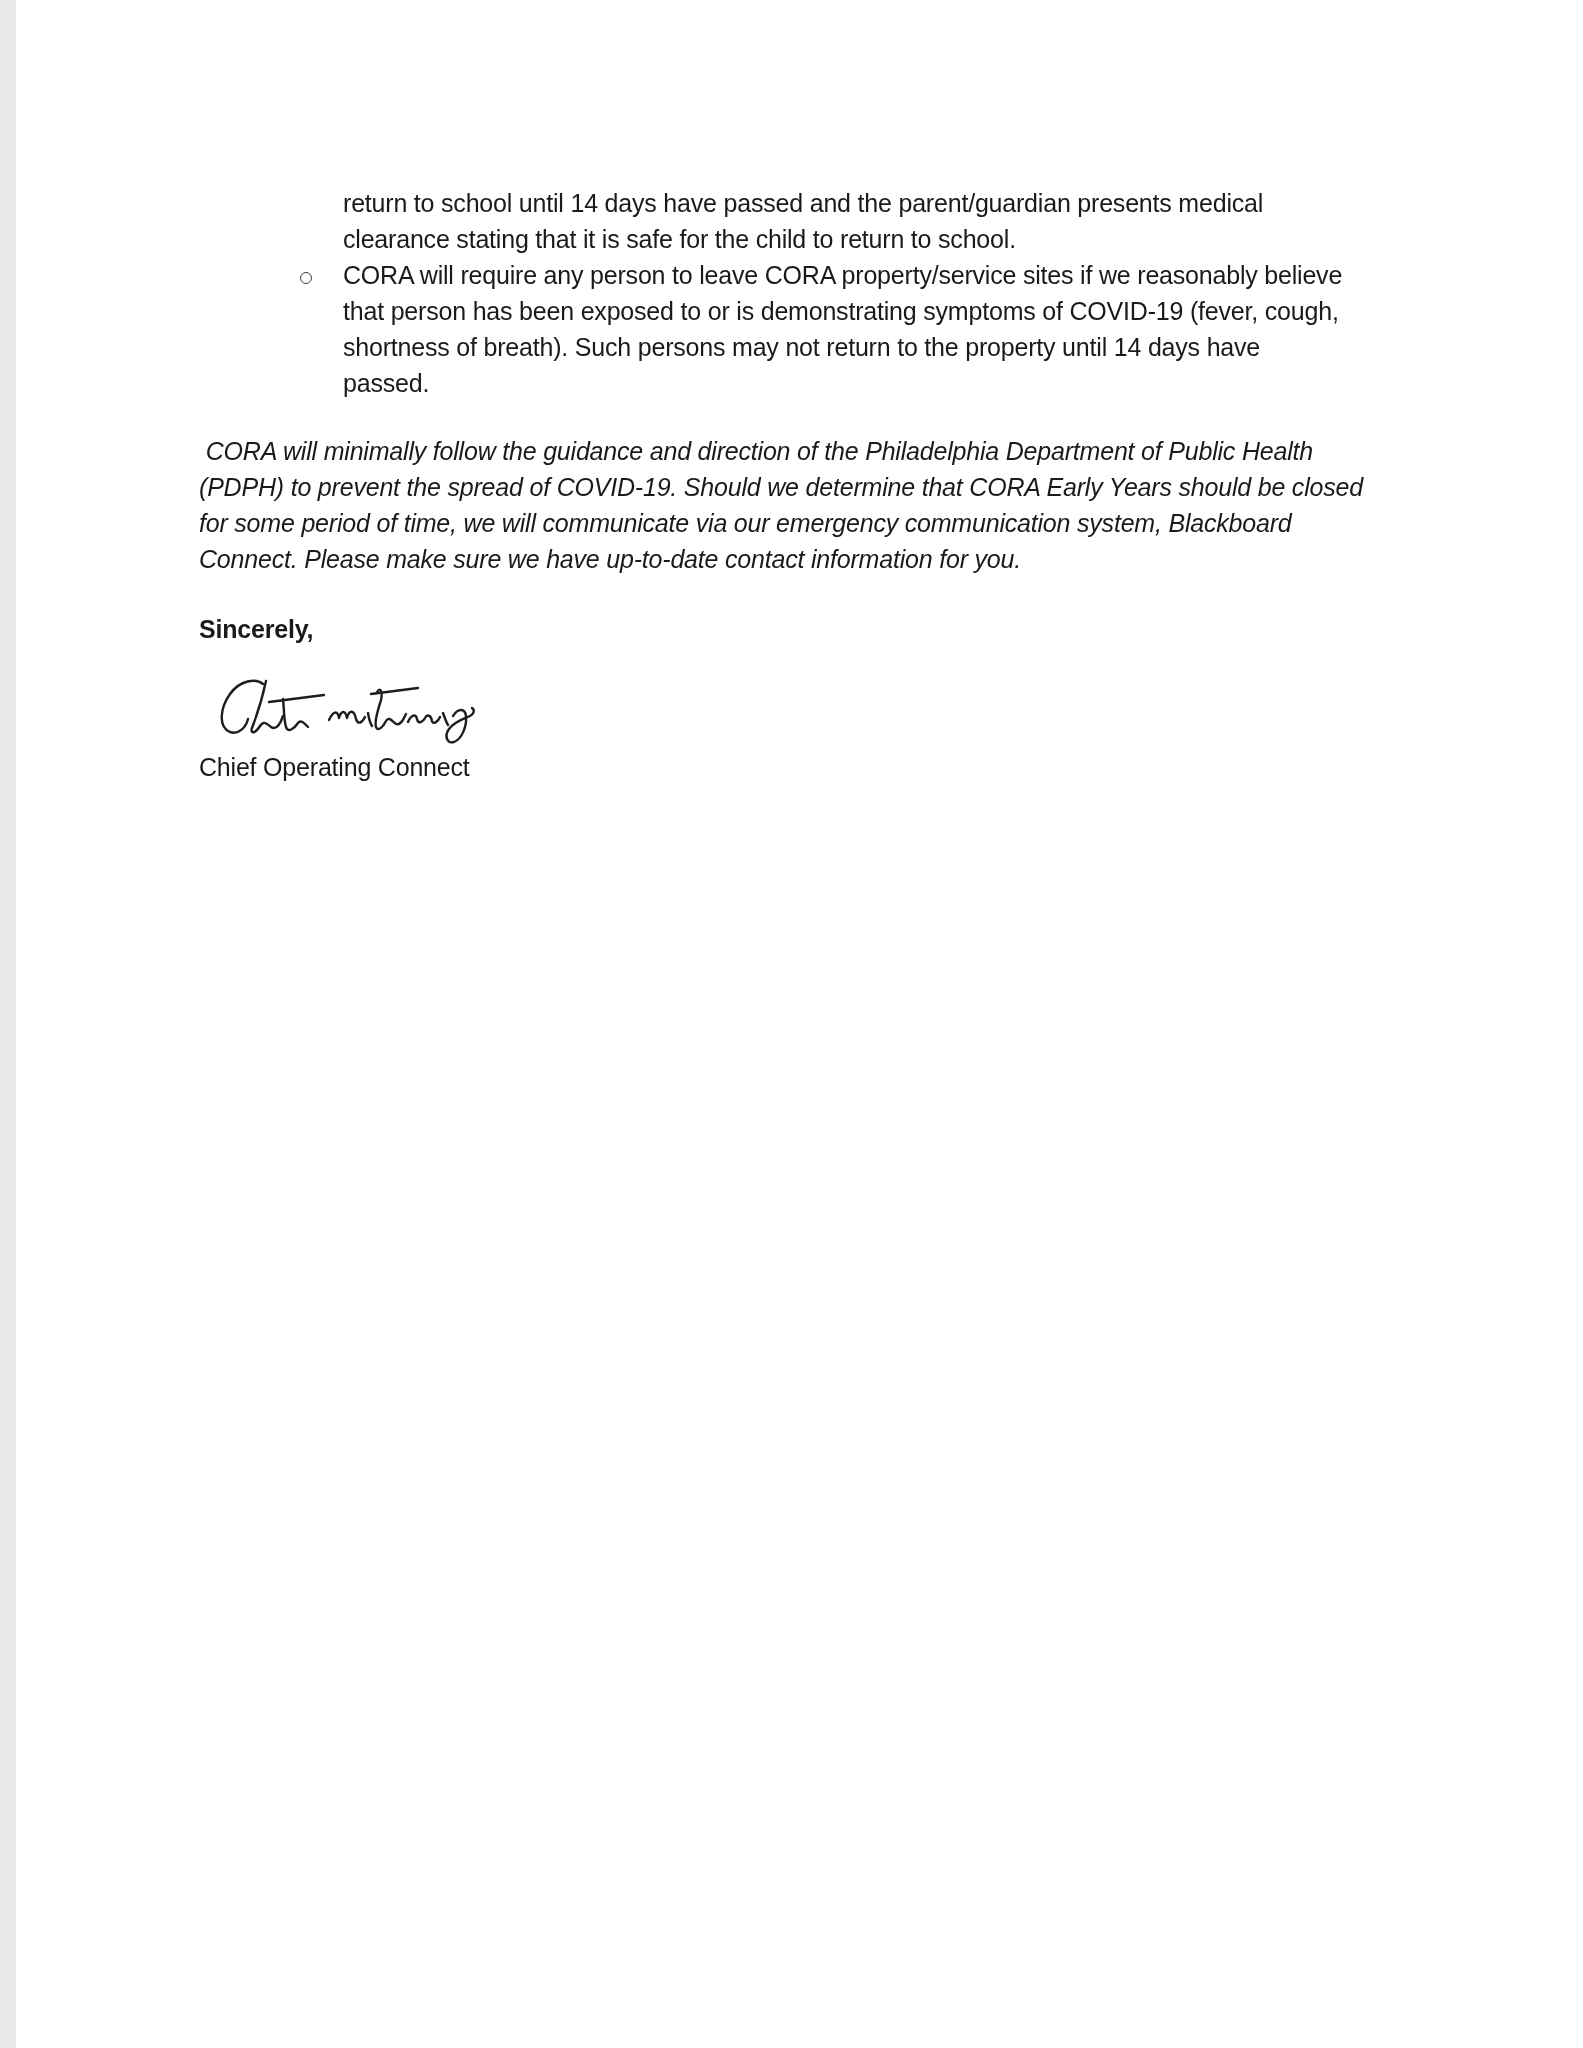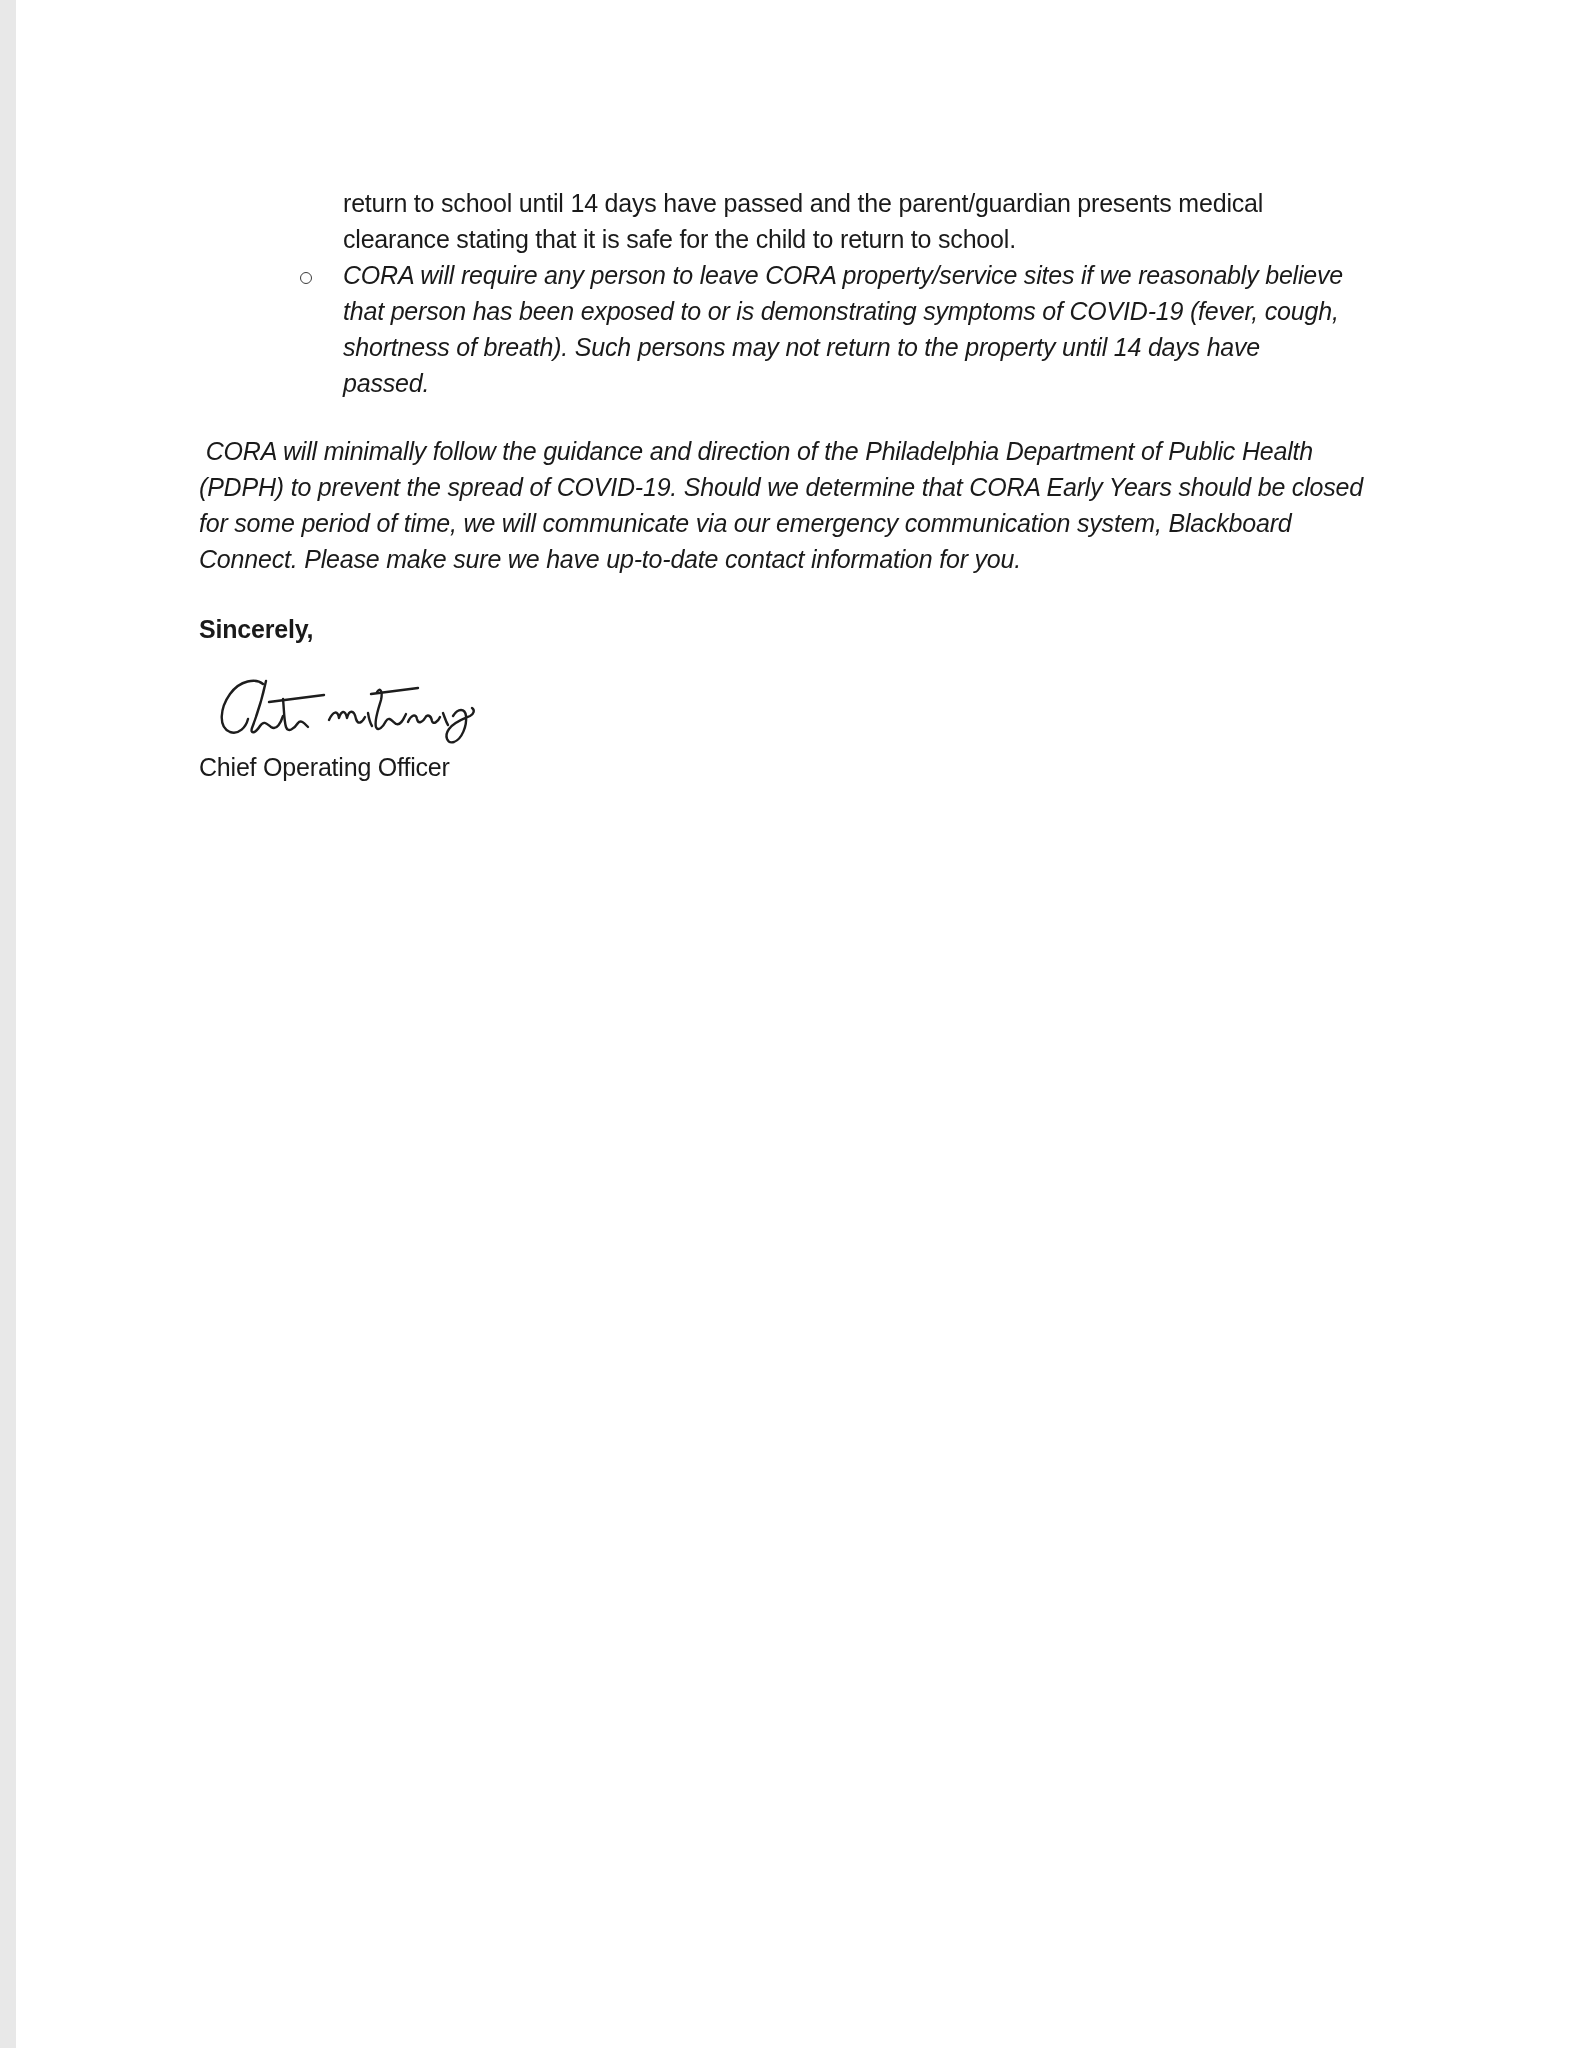--- a/index.html
+++ b/index.html
@@ -29,21 +29,20 @@
   .textblock {
     white-space: pre-wrap;
   }
   
   .list-continuation {
     margin-left: 144px;
   }
   .bullet-item {
     position: relative;
     margin-left: 144px;
-    font-style: italic;
   }
   .bullet-marker {
     position: absolute;
     left: -43px;
     top: 15px;
     width: 10px;
     height: 10px;
     border: 1.5px solid #3c3c3c;
     border-radius: 50%;
     background: transparent;
@@ -102,16 +101,16 @@
 
         <path d="M 160 17 L 207 11"></path>
         <path d="M 197 45 C 200 38, 205 36, 206 42 C 207 47, 211 46, 214 41 C 216 37, 220 38, 221 44 C 222 48, 227 45, 229 40"></path>
         <path d="M 232 36 C 234 41, 235 45, 237 48"></path>
 
         <path d="M 242 39 C 247 31, 254 31, 255 39 C 256 49, 251 62, 243 65 C 236 67, 233 59, 238 52 C 243 45, 252 42, 259 39 C 263 37, 264 33, 261 31"></path>
       </svg>
     </div>
 
 
-    <div class="textblock sig-title">Chief Operating Officer</div>
+    <div class="textblock sig-title">Chief Operating Connect</div>
 
   </div>
 </div>
 
 </body></html>

